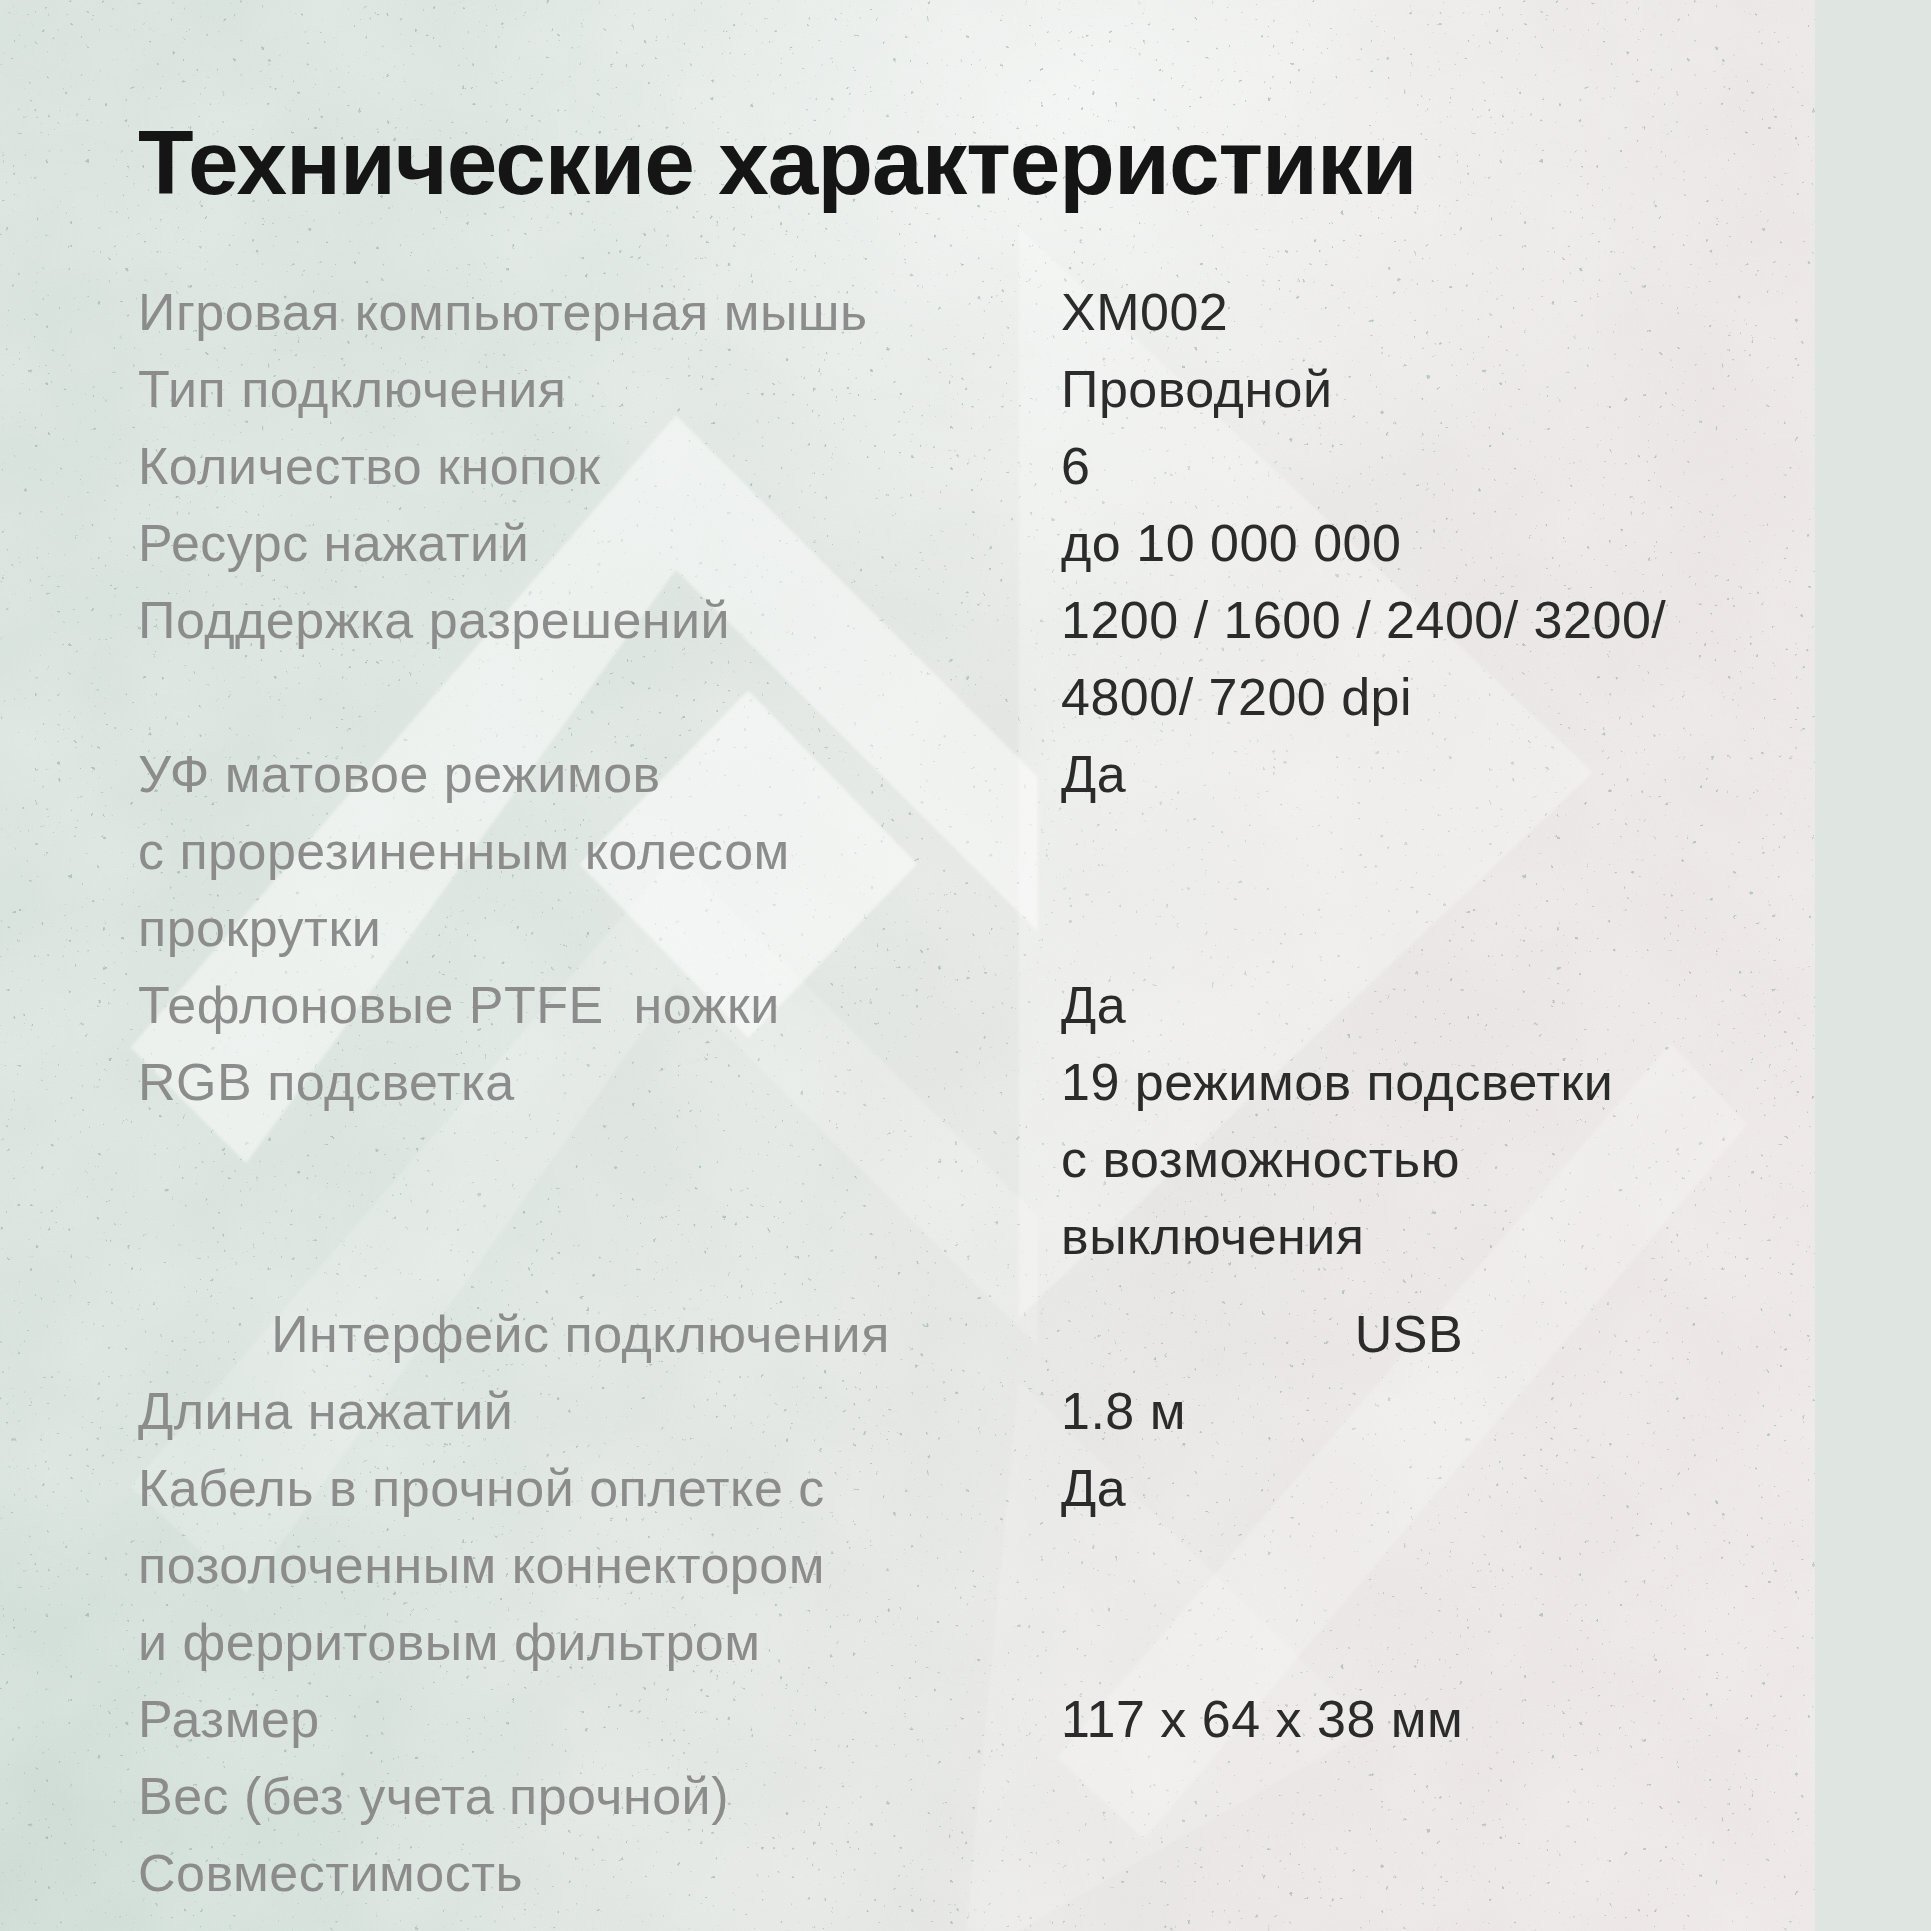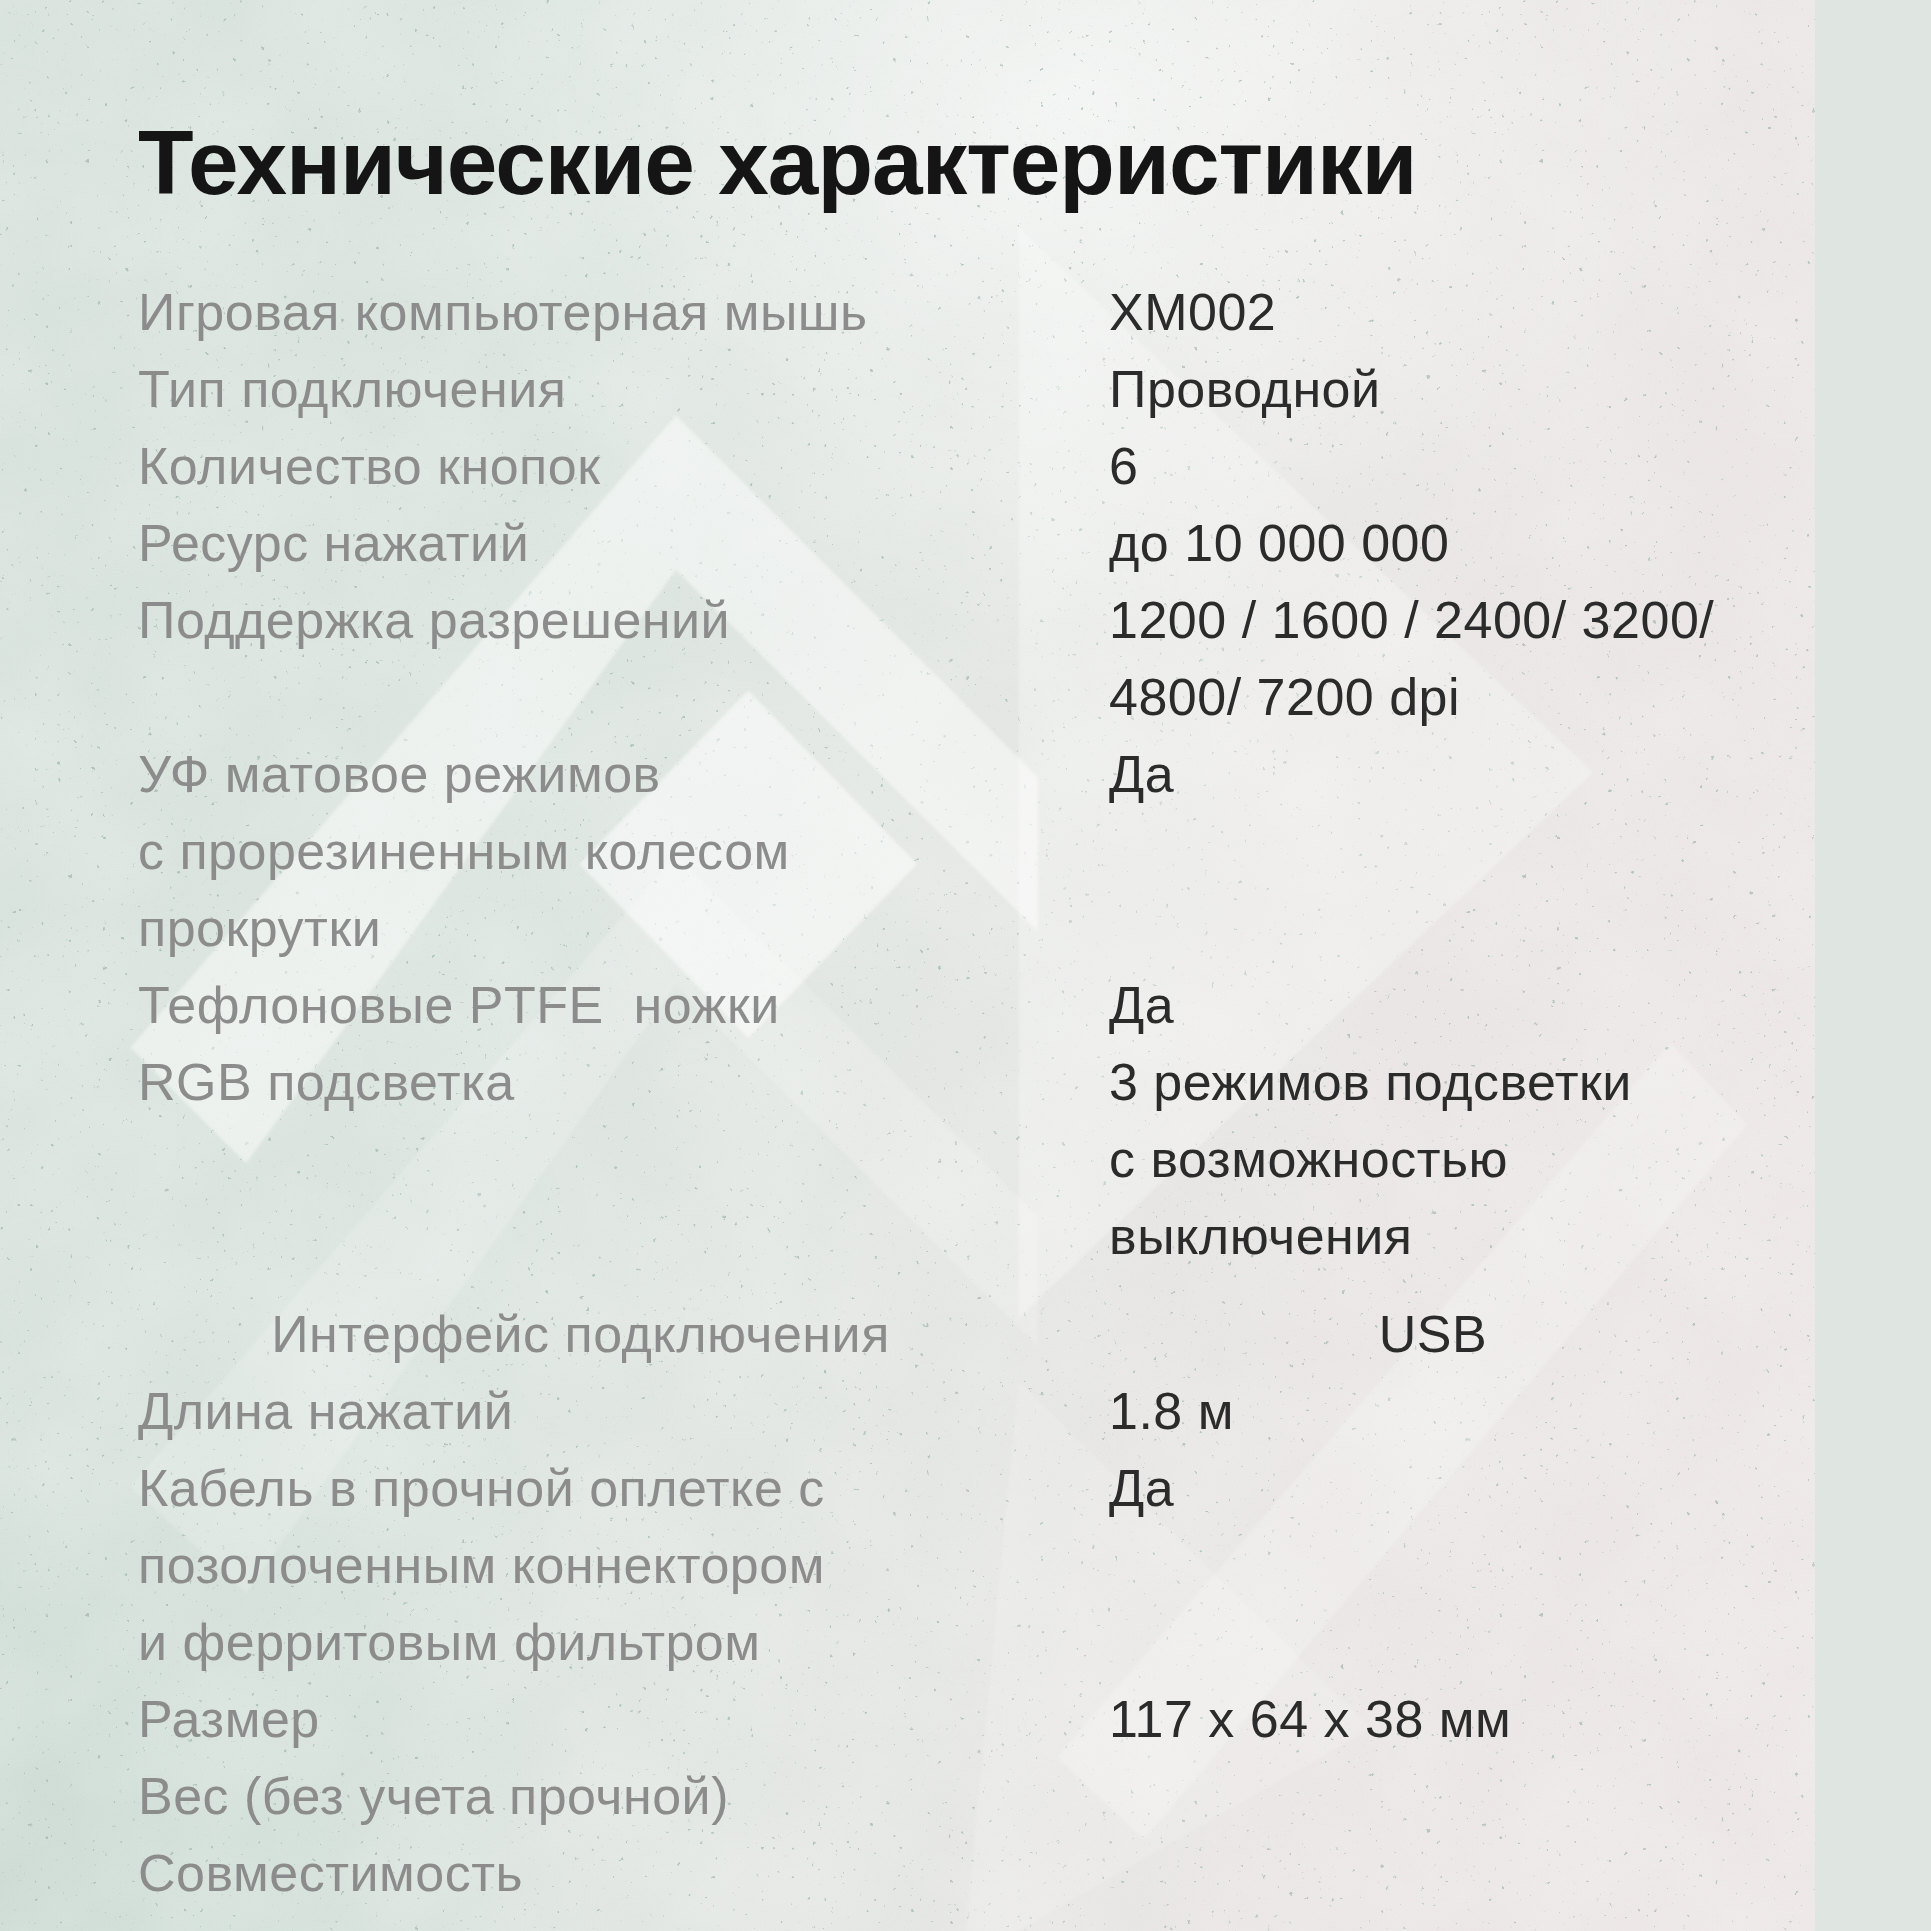--- a/index.html
+++ b/index.html
@@ -28,21 +28,21 @@
   .spec-table { margin-top: 60px; }
   .spec-row { display: flex; align-items: flex-start; gap: 38px; }
   .spec-row.row-gap { margin-top: 21px; text-align: center; }
   .spec-label, .spec-value {
     font-size: 52px;
     line-height: 77px;
     white-space: pre-wrap;
     letter-spacing: 0.5px;
   }
   .spec-label { flex: none; width: 885px; color: #8c8c8c; }
-  .spec-value { flex: 1; color: #2b2b2b; margin-left: 48px; }
+  .spec-value { flex: 1; color: #2b2b2b; }
 </style>
 </head>
 <body>
 
 <div class="poster">
 
   <svg class="layer" width="1931" height="1931" viewBox="0 0 2000 2000" aria-hidden="true">
     <defs>
       <filter id="clouds" x="0" y="0" width="100%" height="100%">
         <feTurbulence type="fractalNoise" baseFrequency="0.007" numOctaves="3" seed="5"></feTurbulence>
@@ -109,21 +109,21 @@
         <div class="spec-value">Да</div>
       </div>
 
       <div class="spec-row">
         <div class="spec-label">Тефлоновые PTFE  ножки</div>
         <div class="spec-value">Да</div>
       </div>
 
       <div class="spec-row">
         <div class="spec-label">RGB подсветка</div>
-        <div class="spec-value">3 режимов подсветки
+        <div class="spec-value">19 режимов подсветки
 с возможностью выключения</div>
       </div>
 
       <div class="spec-row row-gap">
         <div class="spec-label">Интерфейс подключения</div>
         <div class="spec-value">USB</div>
       </div>
 
       <div class="spec-row">
         <div class="spec-label">Длина нажатий</div>

